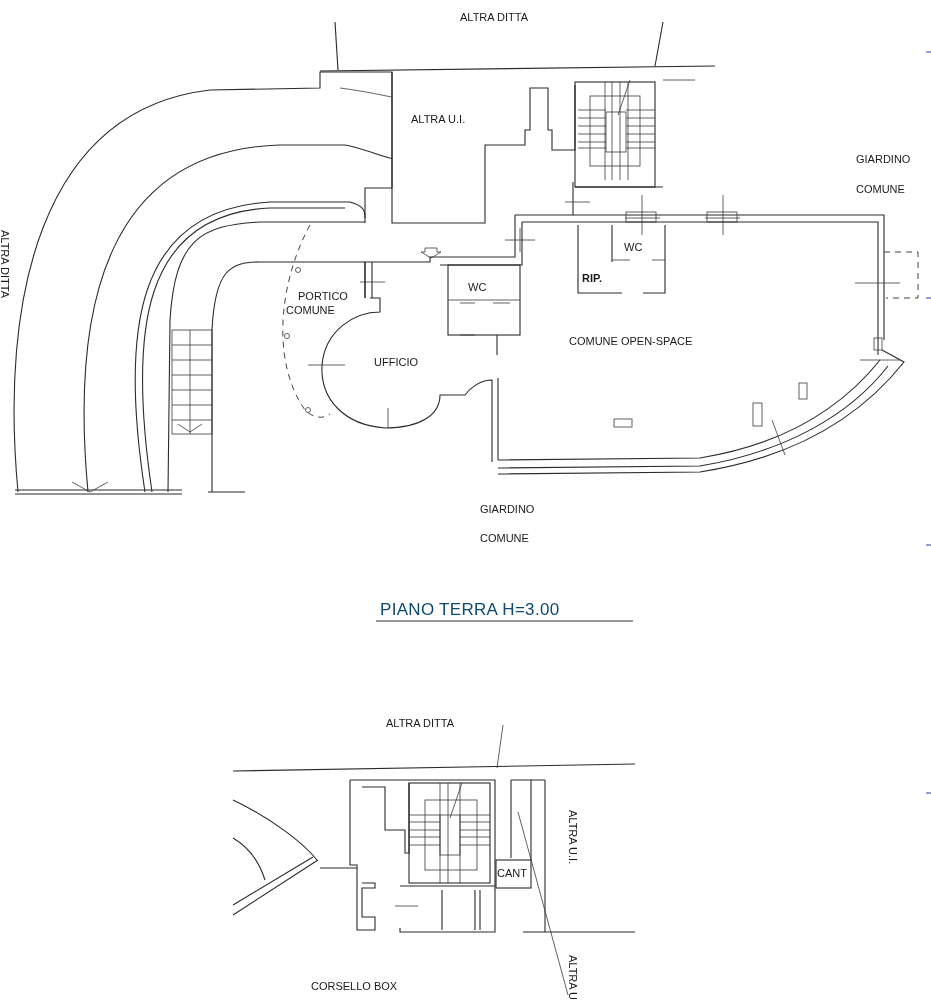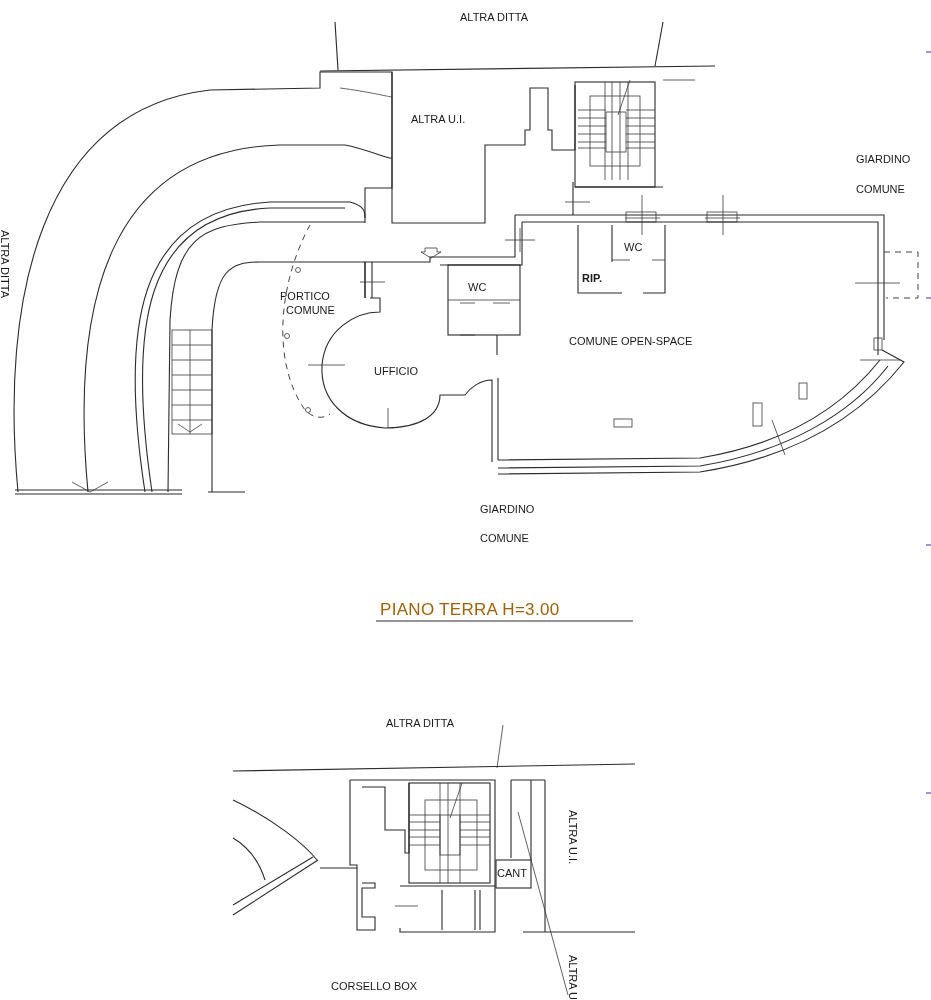--- a/index.html
+++ b/index.html
@@ -2,21 +2,21 @@
 <html><head>
 <meta charset="utf-8">
 <style>
   html,body{margin:0;padding:0;background:#ffffff;}
   body{width:931px;height:1000px;overflow:hidden;position:relative;font-family:"Liberation Sans",sans-serif;}
   svg{position:absolute;left:0;top:0;}
   .w{fill:none;stroke:#2b2b2b;stroke-width:1.1;}
   .t{fill:none;stroke:#3a3a3a;stroke-width:0.8;}
   .d{fill:none;stroke:#444;stroke-width:1;stroke-dasharray:6 5;}
   .lbl{position:absolute;color:#1a1a1a;font-size:11px;white-space:nowrap;line-height:1;}
-  .title{position:absolute;font-size:17px;color:#a16207;letter-spacing:0.3px;white-space:nowrap;}
+  .title{position:absolute;font-size:17px;color:#0c4a6e;letter-spacing:0.3px;white-space:nowrap;}
   .rot{transform-origin:left top;}
 </style>
 </head>
 <body>
 
 <svg width="931" height="1000" viewBox="0 0 931 1000">
 
   <line class="w" x1="335" y1="22" x2="338" y2="70"></line>
   <line class="w" x1="320" y1="71" x2="715" y2="66"></line>
   <line class="w" x1="663" y1="22" x2="655" y2="66"></line>
@@ -180,28 +180,28 @@
   <line class="w" x1="511" y1="780" x2="545" y2="780"></line>
   <line class="t" x1="518" y1="812" x2="568" y2="995"></line>
   <line class="w" x1="523" y1="932" x2="635" y2="932"></line>
 </svg>
 
 <div class="lbl" style="left:460px;top:12px;">ALTRA DITTA</div>
 <div class="lbl rot" style="left:10px;top:230px;transform:rotate(90deg);">ALTRA DITTA</div>
 <div class="lbl" style="left:411px;top:114px;">ALTRA U.I.</div>
 <div class="lbl" style="left:856px;top:154px;">GIARDINO</div>
 <div class="lbl" style="left:856px;top:184px;">COMUNE</div>
-<div class="lbl" style="left:280px;top:291px;">PORTICO</div>
+<div class="lbl" style="left:298px;top:291px;">PORTICO</div>
 <div class="lbl" style="left:286px;top:305px;">COMUNE</div>
-<div class="lbl" style="left:374px;top:366px;">UFFICIO</div>
+<div class="lbl" style="left:374px;top:357px;">UFFICIO</div>
 <div class="lbl" style="left:468px;top:282px;">WC</div>
 <div class="lbl" style="left:624px;top:242px;">WC</div>
 <div class="lbl" style="left:582px;top:273px;font-weight:bold;">RIP.</div>
 <div class="lbl" style="left:569px;top:336px;">COMUNE OPEN-SPACE</div>
 <div class="lbl" style="left:480px;top:504px;">GIARDINO</div>
 <div class="lbl" style="left:480px;top:533px;">COMUNE</div>
 <div class="title" style="left:380px;top:600px;">PIANO TERRA H=3.00</div>
 
 <div class="lbl" style="left:386px;top:718px;">ALTRA DITTA</div>
 <div class="lbl rot" style="left:578px;top:810px;transform:rotate(90deg);">ALTRA U.I.</div>
 <div class="lbl rot" style="left:578px;top:955px;transform:rotate(90deg);">ALTRA U.I.</div>
 <div class="lbl" style="left:497px;top:868px;text-align:right;">CANT</div>
-<div class="lbl" style="left:311px;top:981px;margin-left:20px;">CORSELLO BOX</div>
+<div class="lbl" style="left:311px;top:981px;">CORSELLO BOX</div>
 
 </body></html>

